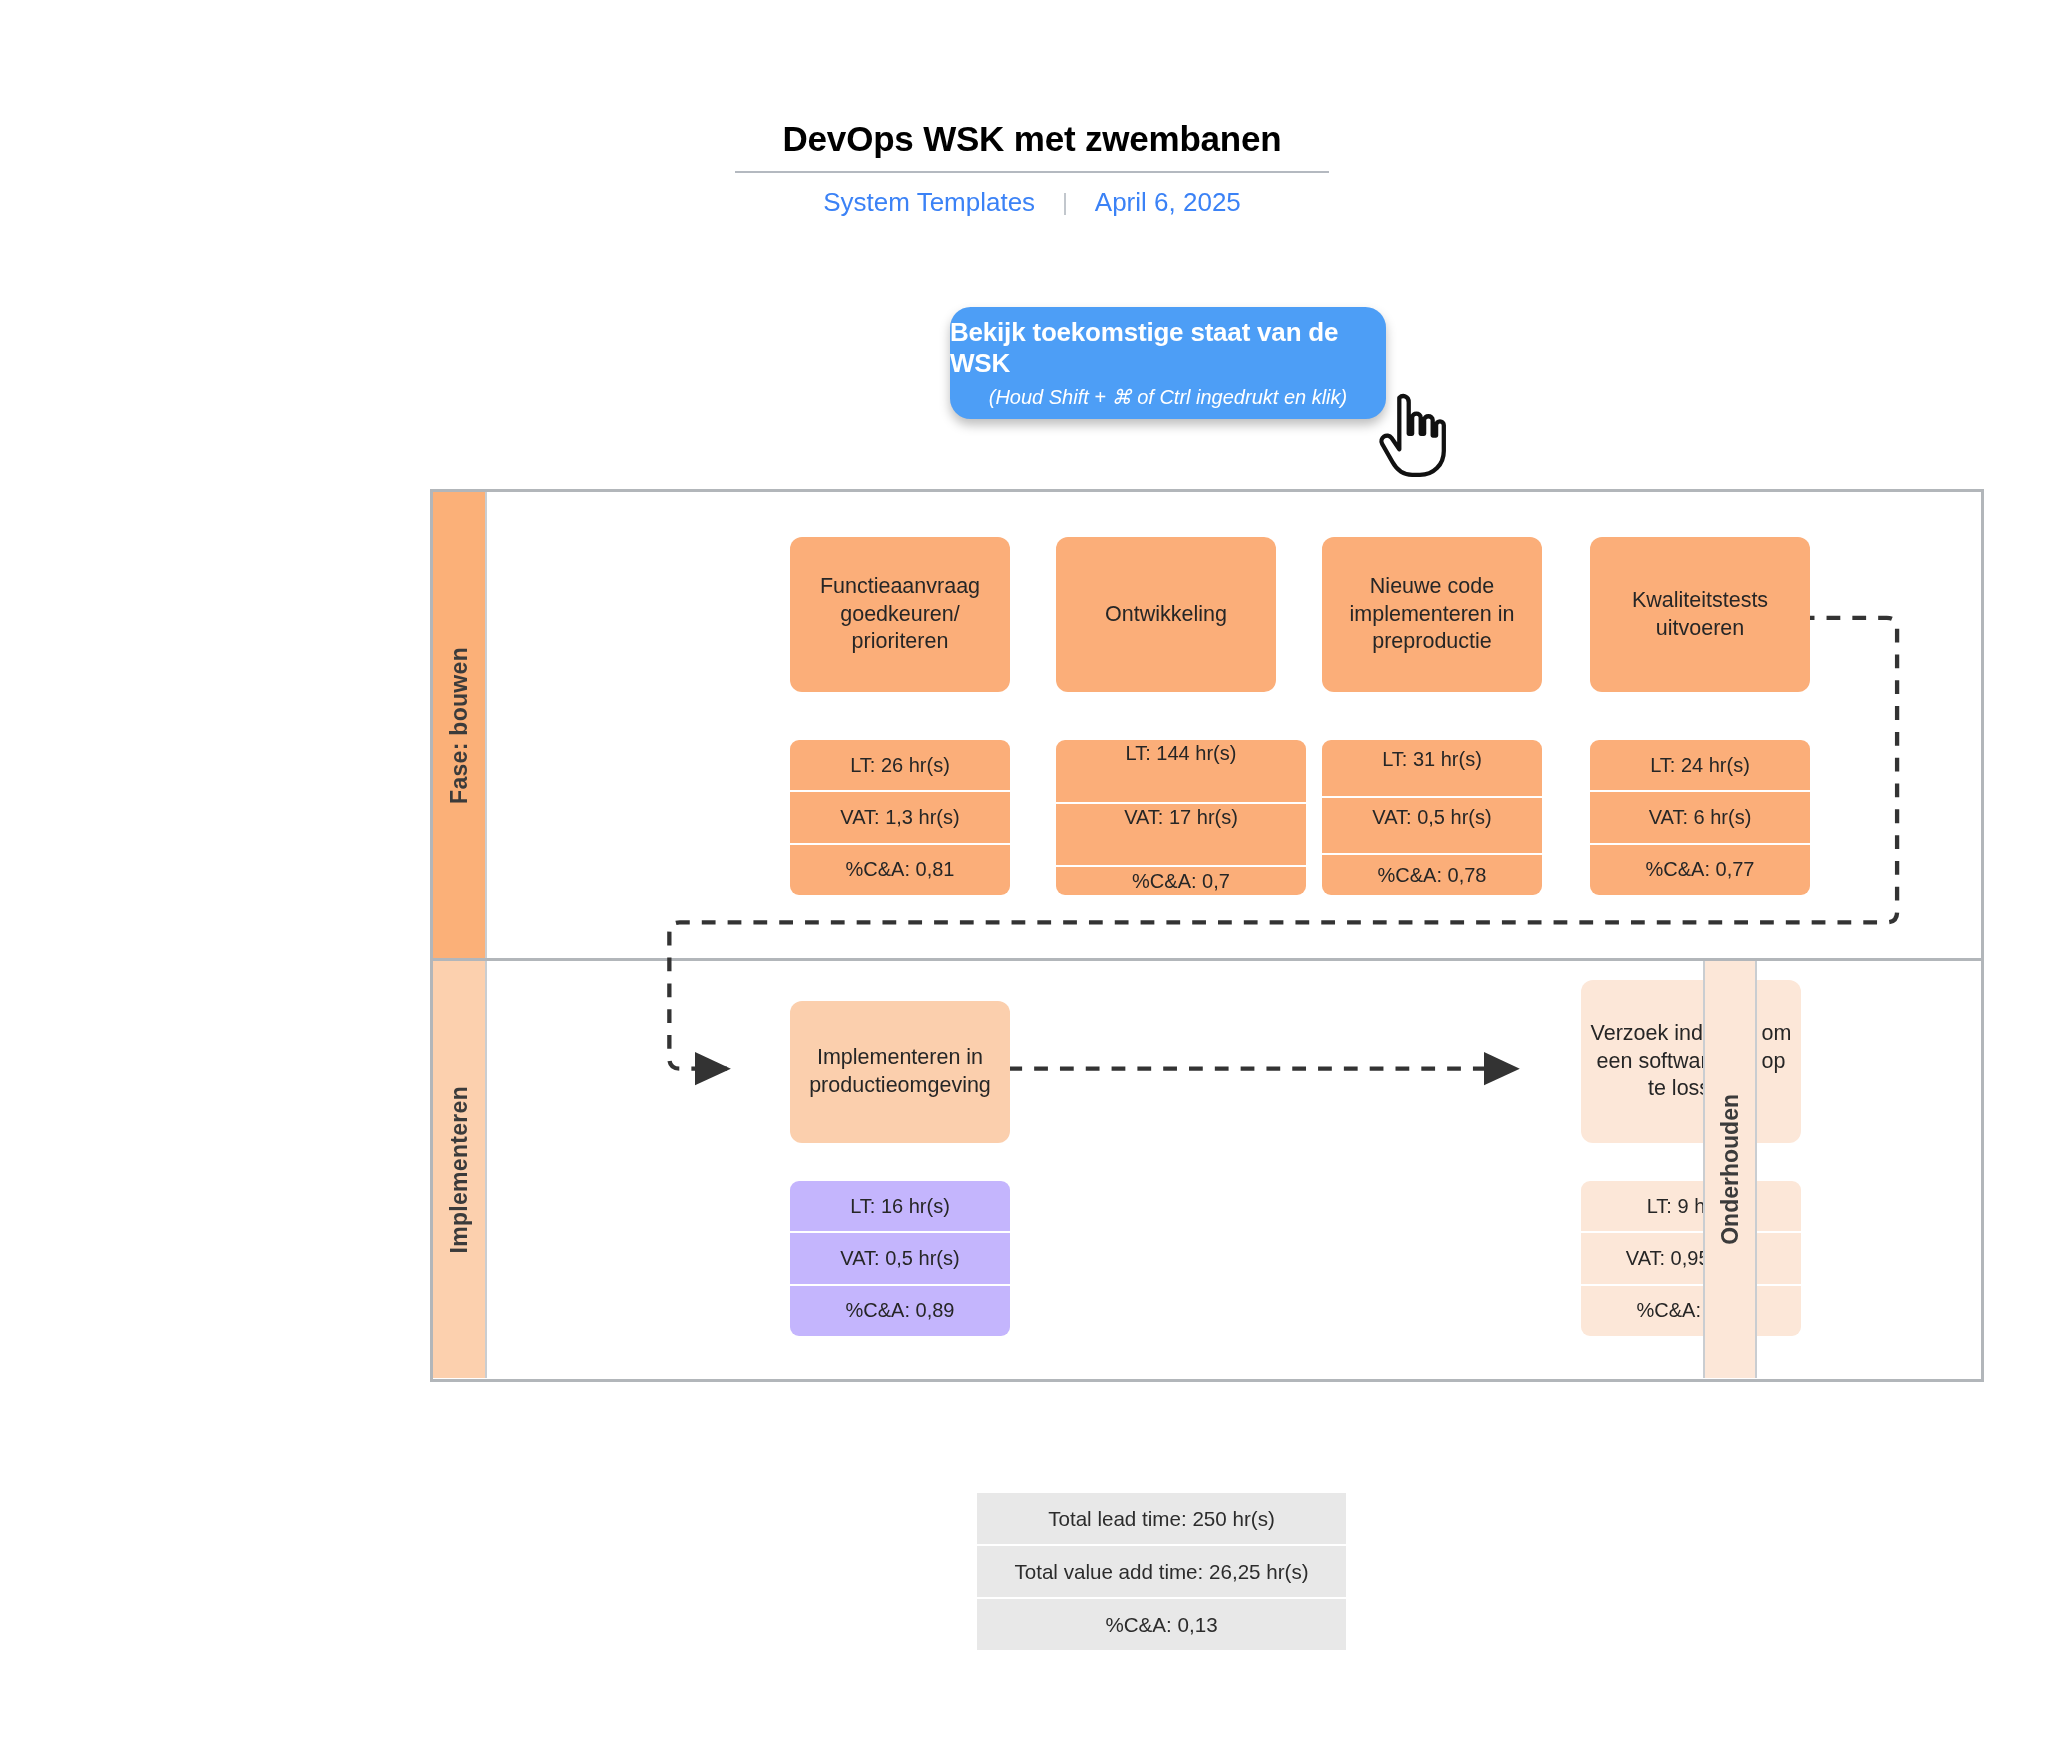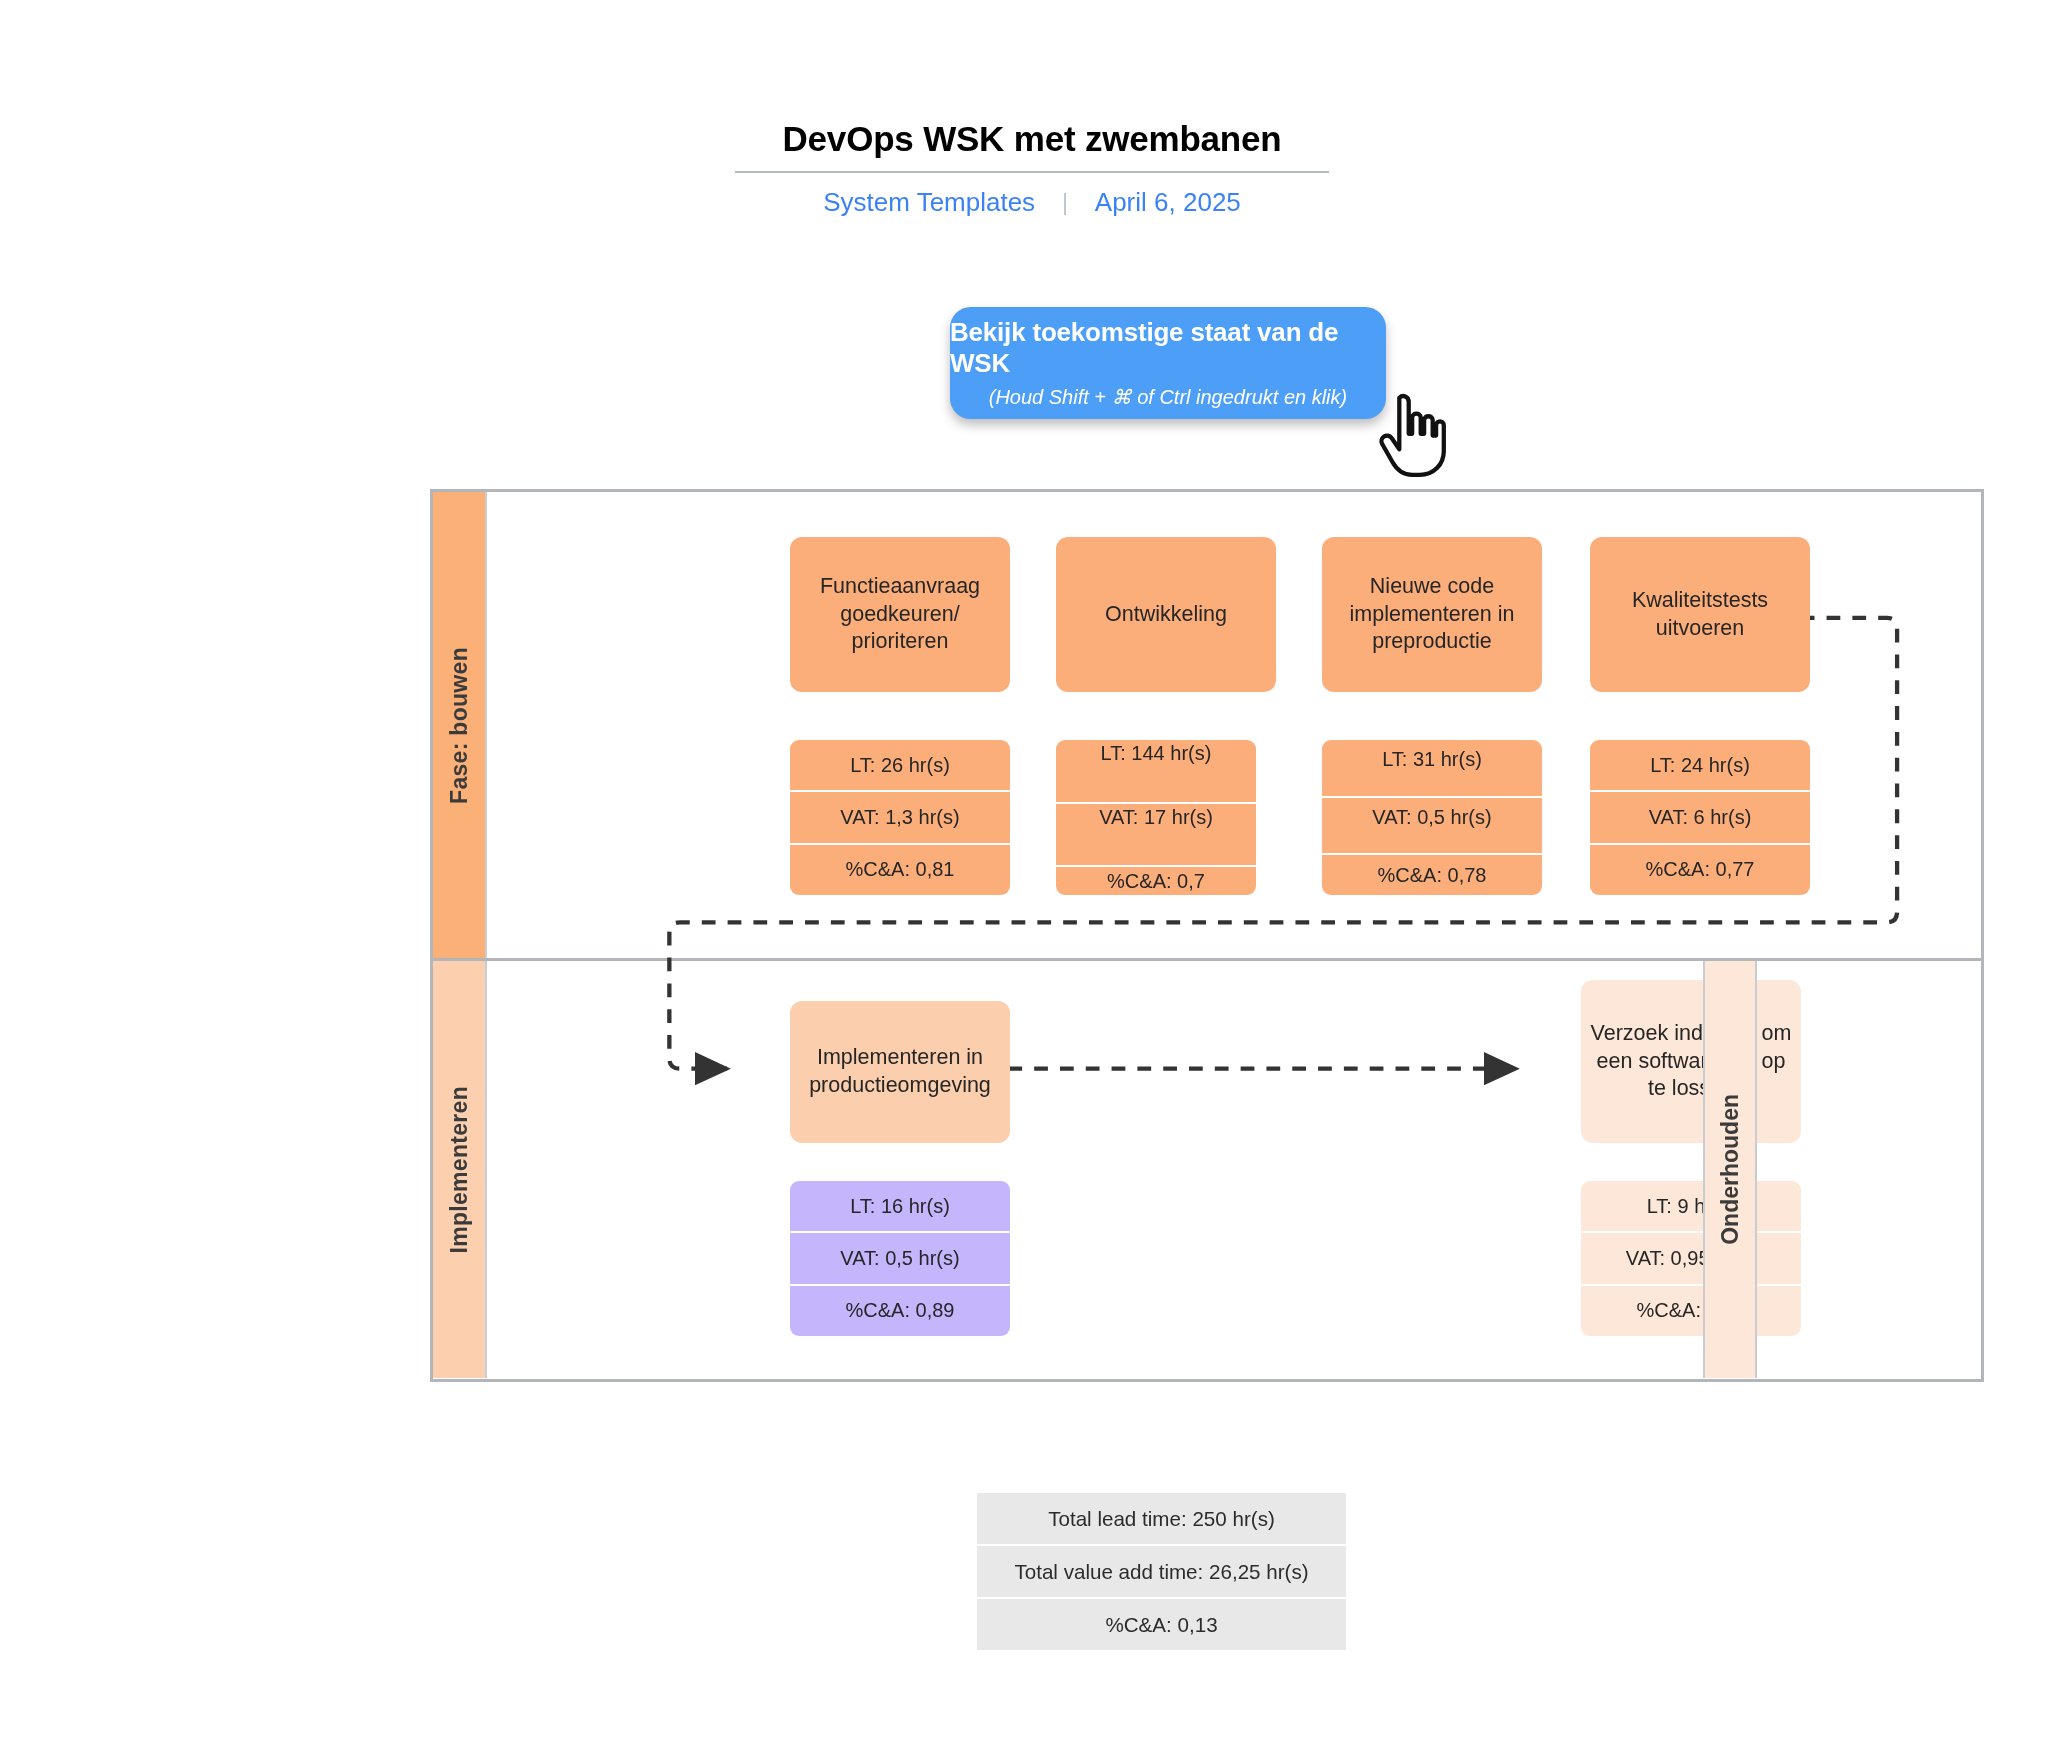--- a/index.html
+++ b/index.html
@@ -191,21 +191,21 @@
         </div>
         <div class="metrics c1" style="left:303px; top:248px; width:220px; height:155px;">
           <div class="m">LT:  26 hr(s)</div>
           <div class="m">VAT:  1,3 hr(s)</div>
           <div class="m">%C&amp;A: 0,81</div>
         </div>
 
         <div class="proc c1" style="left:569px; top:45px; width:220px; height:155px;">
           <span>Ontwikkeling</span>
         </div>
-        <div class="metrics c1" style="left:569px; top:248px; width:200px; height:155px;gap:34px;">
+        <div class="metrics c1" style="left:569px; top:248px; width:250px; height:155px;gap:34px;">
           <div class="m">LT:  144 hr(s)</div>
           <div class="m">VAT:  17 hr(s)</div>
           <div class="m">%C&amp;A: 0,7</div>
         </div>
 
         <div class="proc c1" style="left:835px; top:45px; width:220px; height:155px;">
           <span>Nieuwe code implementeren in preproductie</span>
         </div>
         <div class="metrics c1" style="left:835px; top:248px; width:220px; height:155px;gap:16px;">
           <div class="m">LT:  31 hr(s)</div>

